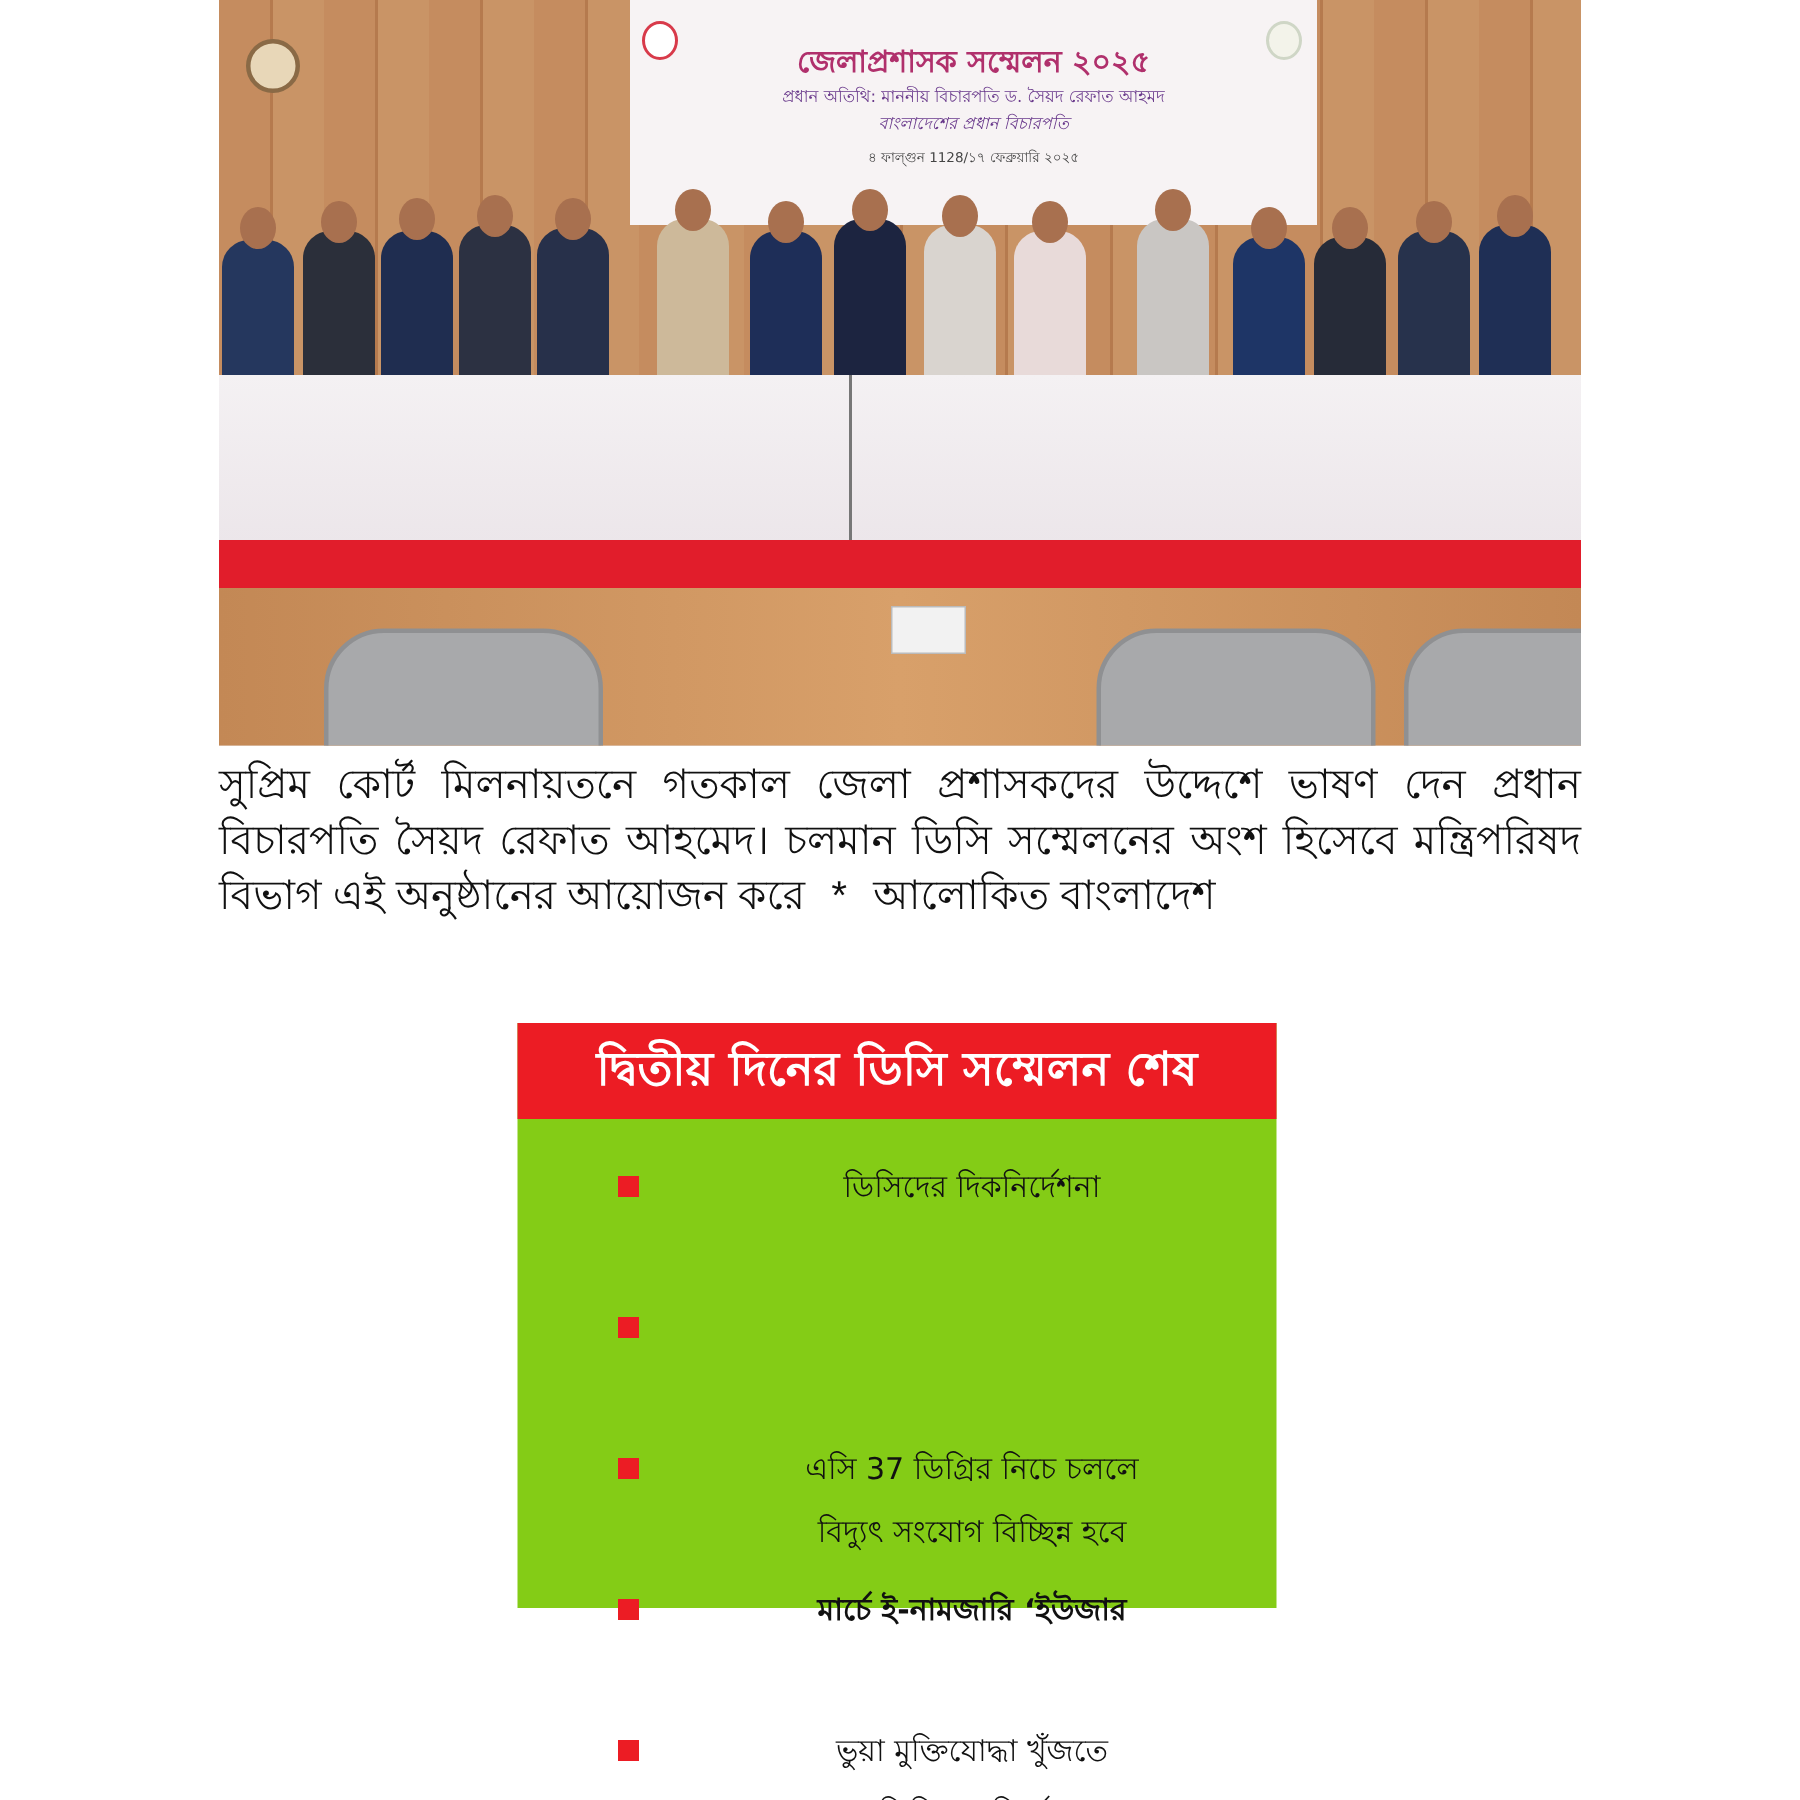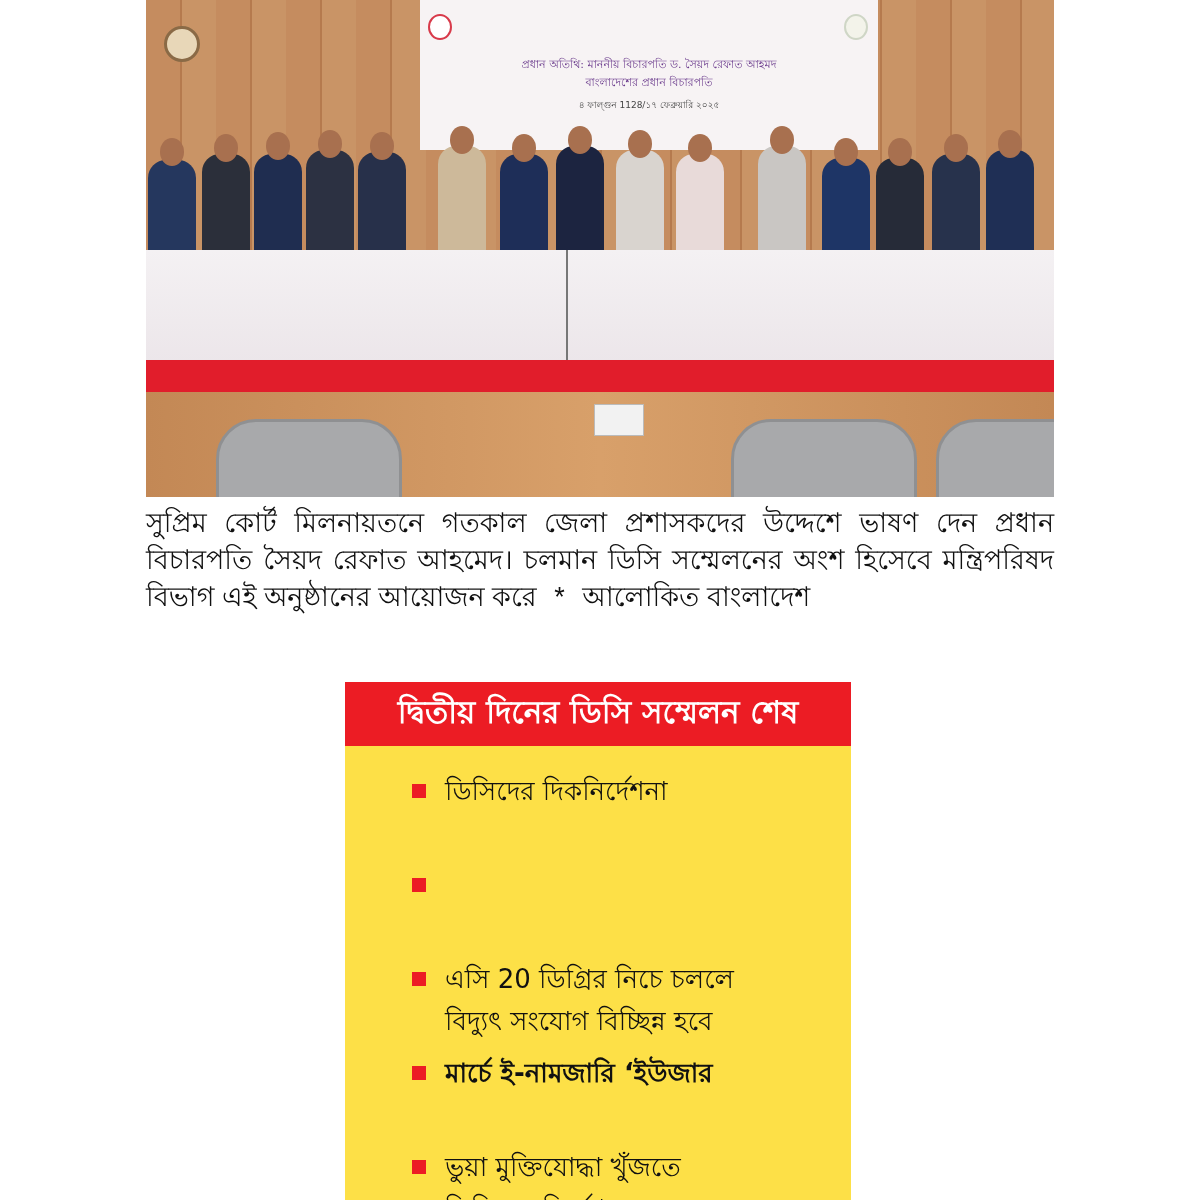--- a/index.html
+++ b/index.html
@@ -7,49 +7,50 @@
   
   .photo{position:absolute;left:146px;top:0;width:908px;height:497px;overflow:hidden;background:#b9835a;}
   .wall{position:absolute;left:0;top:0;width:100%;height:250px;
         background:repeating-linear-gradient(90deg,#c58c5f 0 34px,#b57a4e 34px 36px,#c99466 36px 70px);}
   .clock{position:absolute;left:18px;top:26px;width:30px;height:30px;border-radius:50%;background:#e8d7b8;border:3px solid #8a6a46;}
   .screen{position:absolute;left:274px;top:0;width:458px;height:150px;background:#f7f3f4;}
   .screen .logo-l{position:absolute;left:8px;top:14px;width:20px;height:22px;border-radius:50%;background:#fff;border:2px solid #d83a4a;}
   .screen .logo-r{position:absolute;right:10px;top:14px;width:20px;height:22px;border-radius:50%;background:#f3f3ea;border:2px solid #cfd6c6;}
   .screen .t1{position:absolute;left:0;width:100%;top:26px;text-align:center;color:#b0306c;font-size:20px;font-weight:bold;}
   .screen .t2{position:absolute;left:0;width:100%;top:56px;text-align:center;color:#6a3a8c;font-size:11px;}
-  .screen .t3{position:absolute;left:0;width:100%;top:74px;text-align:center;color:#6a3a8c;font-size:11px;}
+  .screen .t3{position:absolute;left:0;width:100%;top:74px;text-align:center;color:#6a3a8c;font-size:11px;font-style:italic;}
   .screen .t4{position:absolute;left:0;width:100%;top:98px;text-align:center;color:#444;font-size:9px;}
   .people{position:absolute;left:0;top:120px;width:100%;height:130px;}
   .person{position:absolute;bottom:0;width:48px;border-radius:18px 18px 0 0;}
   .head{position:absolute;width:24px;height:28px;border-radius:50%;background:#a8704f;}
   .table{position:absolute;left:0;top:250px;width:100%;height:112px;background:linear-gradient(#f4f1f3,#ece6ea);}
   .table .seam{position:absolute;left:420px;top:0;width:2px;height:112px;background:#777;}
   .carpet{position:absolute;left:0;top:360px;width:100%;height:32px;background:#e11d2b;}
   .panel{position:absolute;left:0;top:392px;width:100%;height:105px;background:linear-gradient(90deg,#c38855,#d8a06a,#c38855);}
   .socket{position:absolute;left:448px;top:404px;width:48px;height:30px;background:#f2f2f2;border:1px solid #bbb;}
   .chair{position:absolute;bottom:-20px;height:92px;background:#a8a9ab;border-radius:40px 40px 0 0;border:3px solid #8f9092;}
   
   .caption{position:absolute;left:146px;top:505px;width:908px;font-family:Liberation Sans, sans-serif;font-size:27px;line-height:37px;color:#111;text-align:justify;text-align-last:left;}
   
-  .box{position:absolute;left:345px;top:682px;width:506px;height:518px;background:#fde047;}
+  .box{position:absolute;left:345px;top:682px;width:506px;height:390px;background:#84cc16;text-align:center;}
   .box-title{height:64px;background:#ec1c24;color:#fff;font-size:31px;font-weight:bold;display:flex;align-items:center;justify-content:center;}
   .items{position:absolute;left:0;top:88px;width:100%;}
-  .item{position:relative;padding-left:100px;font-size:26px;line-height:42px;color:#111;margin-bottom:0px;}
+  .item{position:relative;padding-left:100px;font-size:20px;line-height:42px;color:#111;margin-bottom:0px;}
   .bullet{position:absolute;left:67px;top:14px;width:14px;height:14px;background:#ec1c24;}
 </style>
 </head>
 <body>
 
 <div class="photo">
   <div class="wall"></div>
   <div class="clock"></div>
   <div class="screen">
     <div class="logo-l"></div>
     <div class="logo-r"></div>
+    <div class="t1">জেলাপ্রশাসক সম্মেলন ২০২৫</div>
     <div class="t2">প্রধান অতিথি: মাননীয় বিচারপতি ড. সৈয়দ রেফাত আহমদ</div>
     <div class="t3">বাংলাদেশের প্রধান বিচারপতি</div>
     <div class="t4">৪ ফাল্গুন 1128/১৭ ফেব্রুয়ারি ২০২৫</div>
   </div>
   <div class="people">
     <div class="person" style="left:2px;height:90px;background:#25375e;"></div>
       <div class="head" style="left:14px;top:18px;"></div>
     <div class="person" style="left:56px;height:96px;background:#2b2f3a;"></div>
       <div class="head" style="left:68px;top:14px;"></div>
     <div class="person" style="left:108px;height:96px;background:#1f2d50;"></div>
@@ -101,21 +102,21 @@
   <div class="items">
     <div class="item" style="height:94px;">
       <span class="bullet"></span>
       <div>ডিসিদের দিকনির্দেশনা</div>
     </div>
     <div class="item" style="height:94px;">
       <span class="bullet"></span>
     </div>
     <div class="item" style="height:94px;">
       <span class="bullet"></span>
-      <div>এসি 20 ডিগ্রির নিচে চললে</div>
+      <div>এসি 37 ডিগ্রির নিচে চললে</div>
       <div>বিদ্যুৎ সংযোগ বিচ্ছিন্ন হবে</div>
     </div>
     <div class="item" style="height:94px;font-weight:bold;">
       <span class="bullet"></span>
       <div>মার্চে ই-নামজারি ‘ইউজার</div>
     </div>
     <div class="item" style="height:94px;">
       <span class="bullet"></span>
       <div>ভুয়া মুক্তিযোদ্ধা খুঁজতে</div>
       <div>ডিসিদের নির্দেশ</div>

